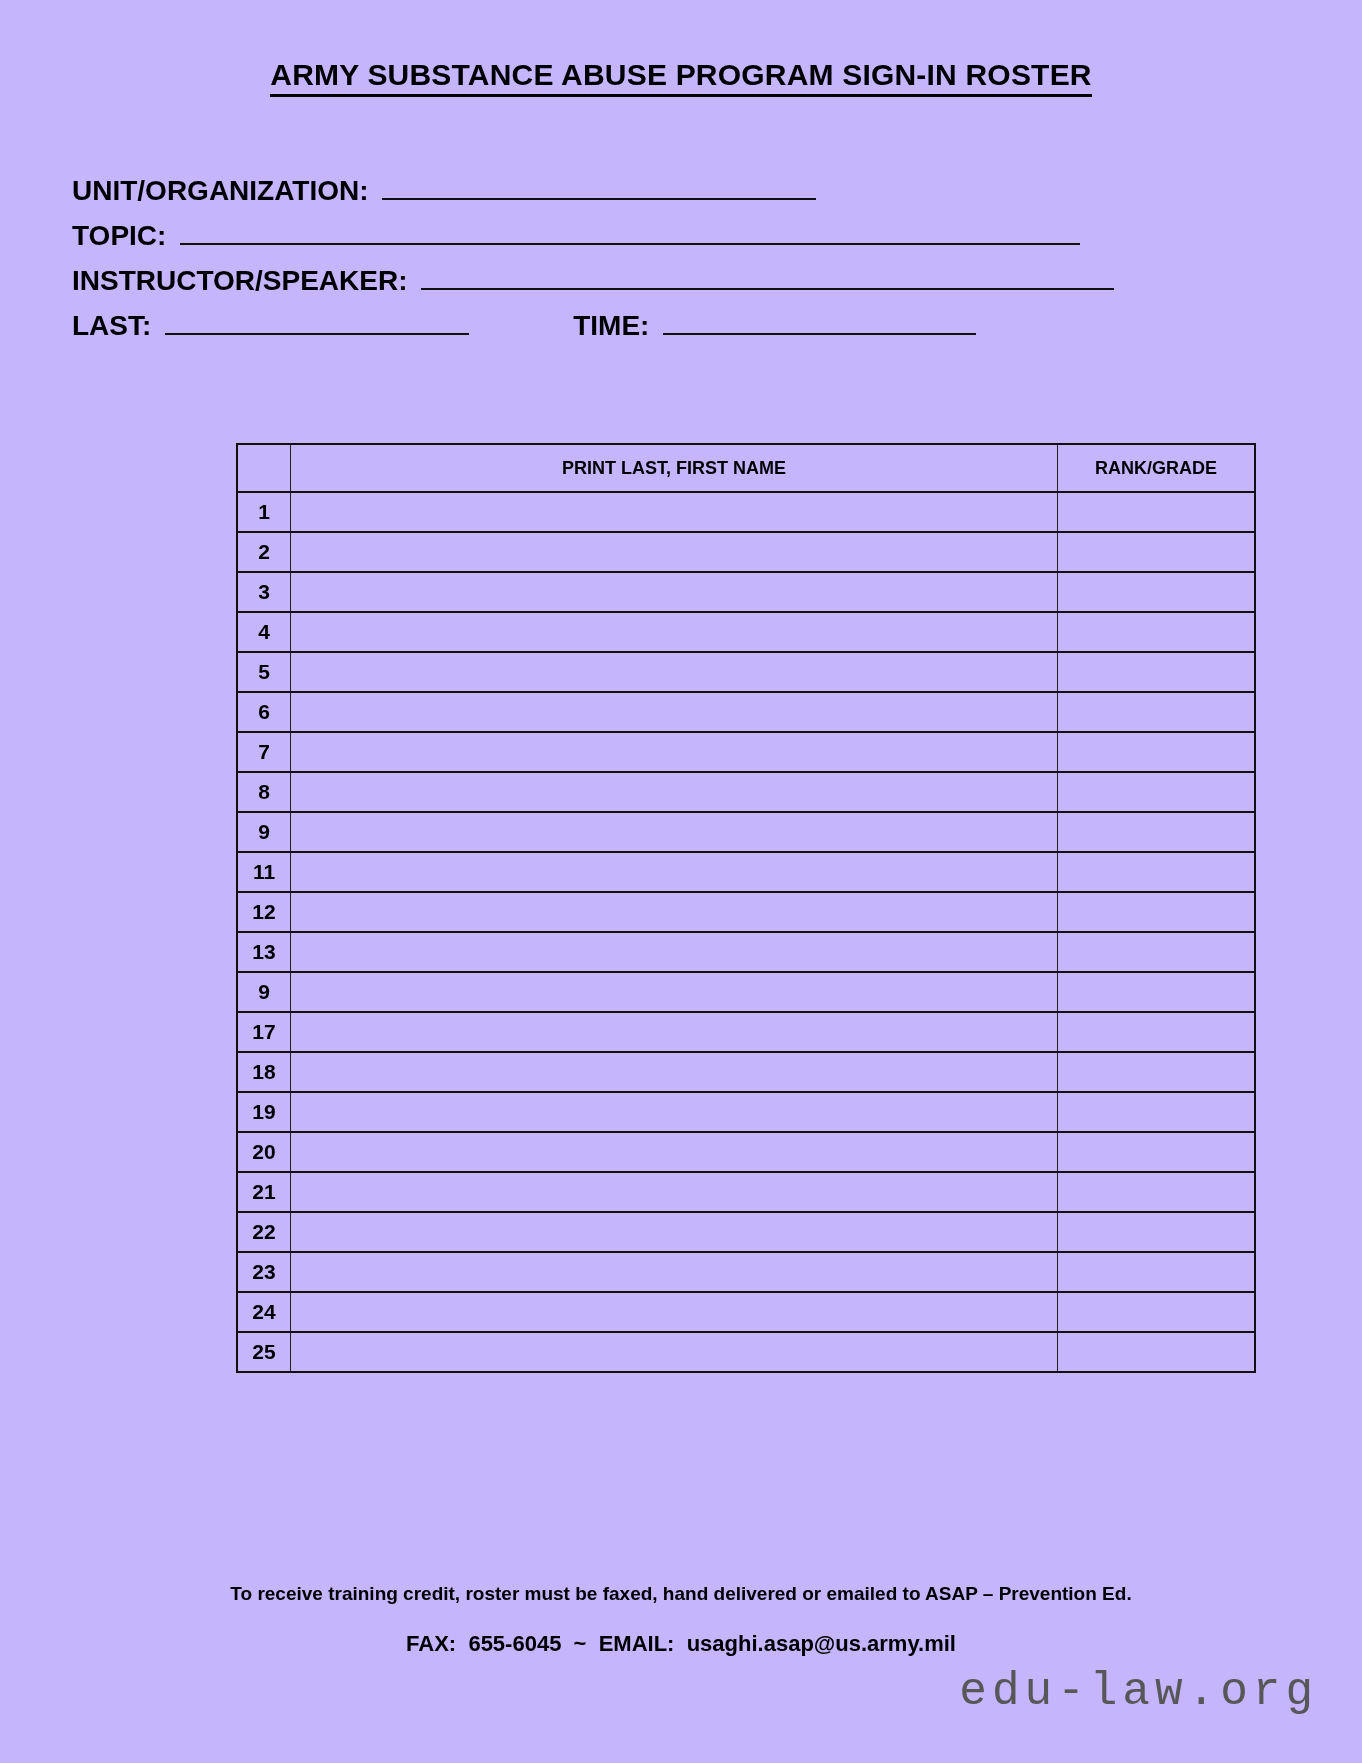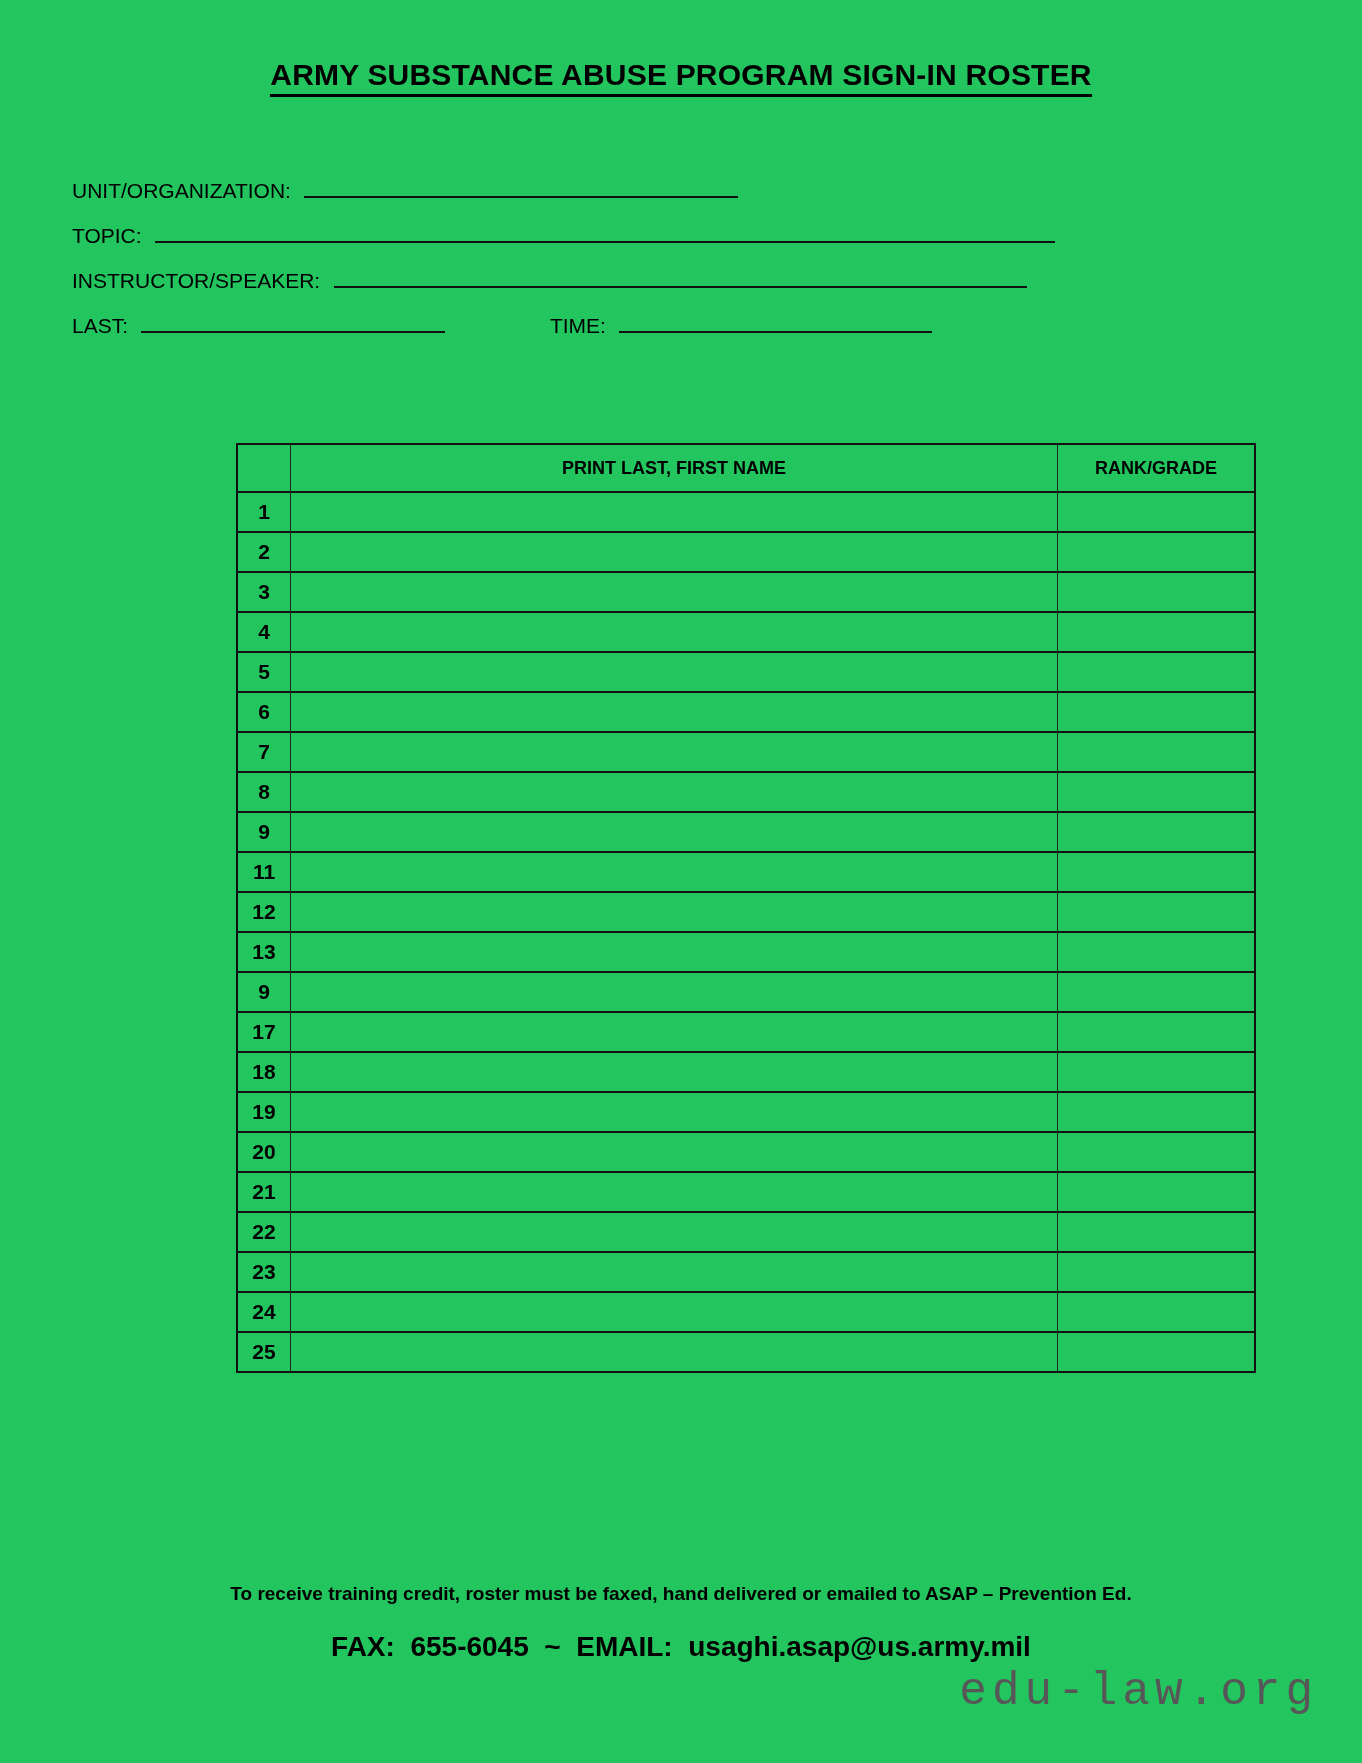--- a/index.html
+++ b/index.html
@@ -1,27 +1,27 @@
 <!DOCTYPE html>
 <html><head>
 <meta charset="utf-8">
 <style>
   html,body{margin:0;padding:0;background:#ffffff;}
   body{width:1362px;height:1763px;position:relative;font-family:"Liberation Sans",sans-serif;color:#000;overflow:hidden;}
-  .page{position:absolute;inset:0;background:#22c55e;}
+  .page{position:absolute;inset:0;background:#c4b5fd;}
 
   
   .title-wrap{position:absolute;top:58px;left:0;width:1362px;text-align:center;}
   .title{display:inline-block;font-size:30px;font-weight:bold;letter-spacing:0.2px;
          border-bottom:3px solid #000;padding-bottom:2px;}
 
   
   .fields{position:absolute;left:72px;top:168px;}
   .field-row{height:45px;line-height:45px;white-space:nowrap;}
-  .flabel{font-size:21px;font-weight:normal;vertical-align:baseline;text-align:right;}
+  .flabel{font-size:28px;font-weight:bold;vertical-align:baseline;text-align:right;}
   .fill-line{display:inline-block;vertical-align:baseline;height:18px;
              border-bottom:2px solid #111;margin-left:9px;}
   .w-unit{width:434px;}
   .w-topic{width:900px;}
   .w-instr{width:693px;}
   .w-date{width:304px;}
   .w-time{width:313px;}
   .time-label{margin-left:100px;}
 
   
@@ -32,21 +32,21 @@
   th.c-num,td.c-num{width:52px;}
   th.c-name,td.c-name{width:766px;}
   th.c-rank,td.c-rank{width:196px;}
   table.roster thead th{height:46px;font-size:18px;font-weight:bold;text-align:center;vertical-align:middle;}
   table.roster tbody td{height:38px;vertical-align:middle;}
   td.c-num{text-align:center;font-size:21px;font-weight:bold;}
 
   
   .footer{position:absolute;left:0;top:1583px;width:1362px;text-align:center;}
   .note{font-size:19px;font-weight:bold;}
-  .faxline{margin-top:26px;font-size:28px;font-weight:bold;white-space:pre;}
+  .faxline{margin-top:26px;font-size:22px;font-weight:bold;white-space:pre;}
 
   
   .watermark{position:absolute;right:44px;top:1666px;font-family:"Liberation Mono",monospace;
              font-size:46px;letter-spacing:5px;color:#575757;}
 </style>
 </head>
 <body>
 
 <div class="page">
 

